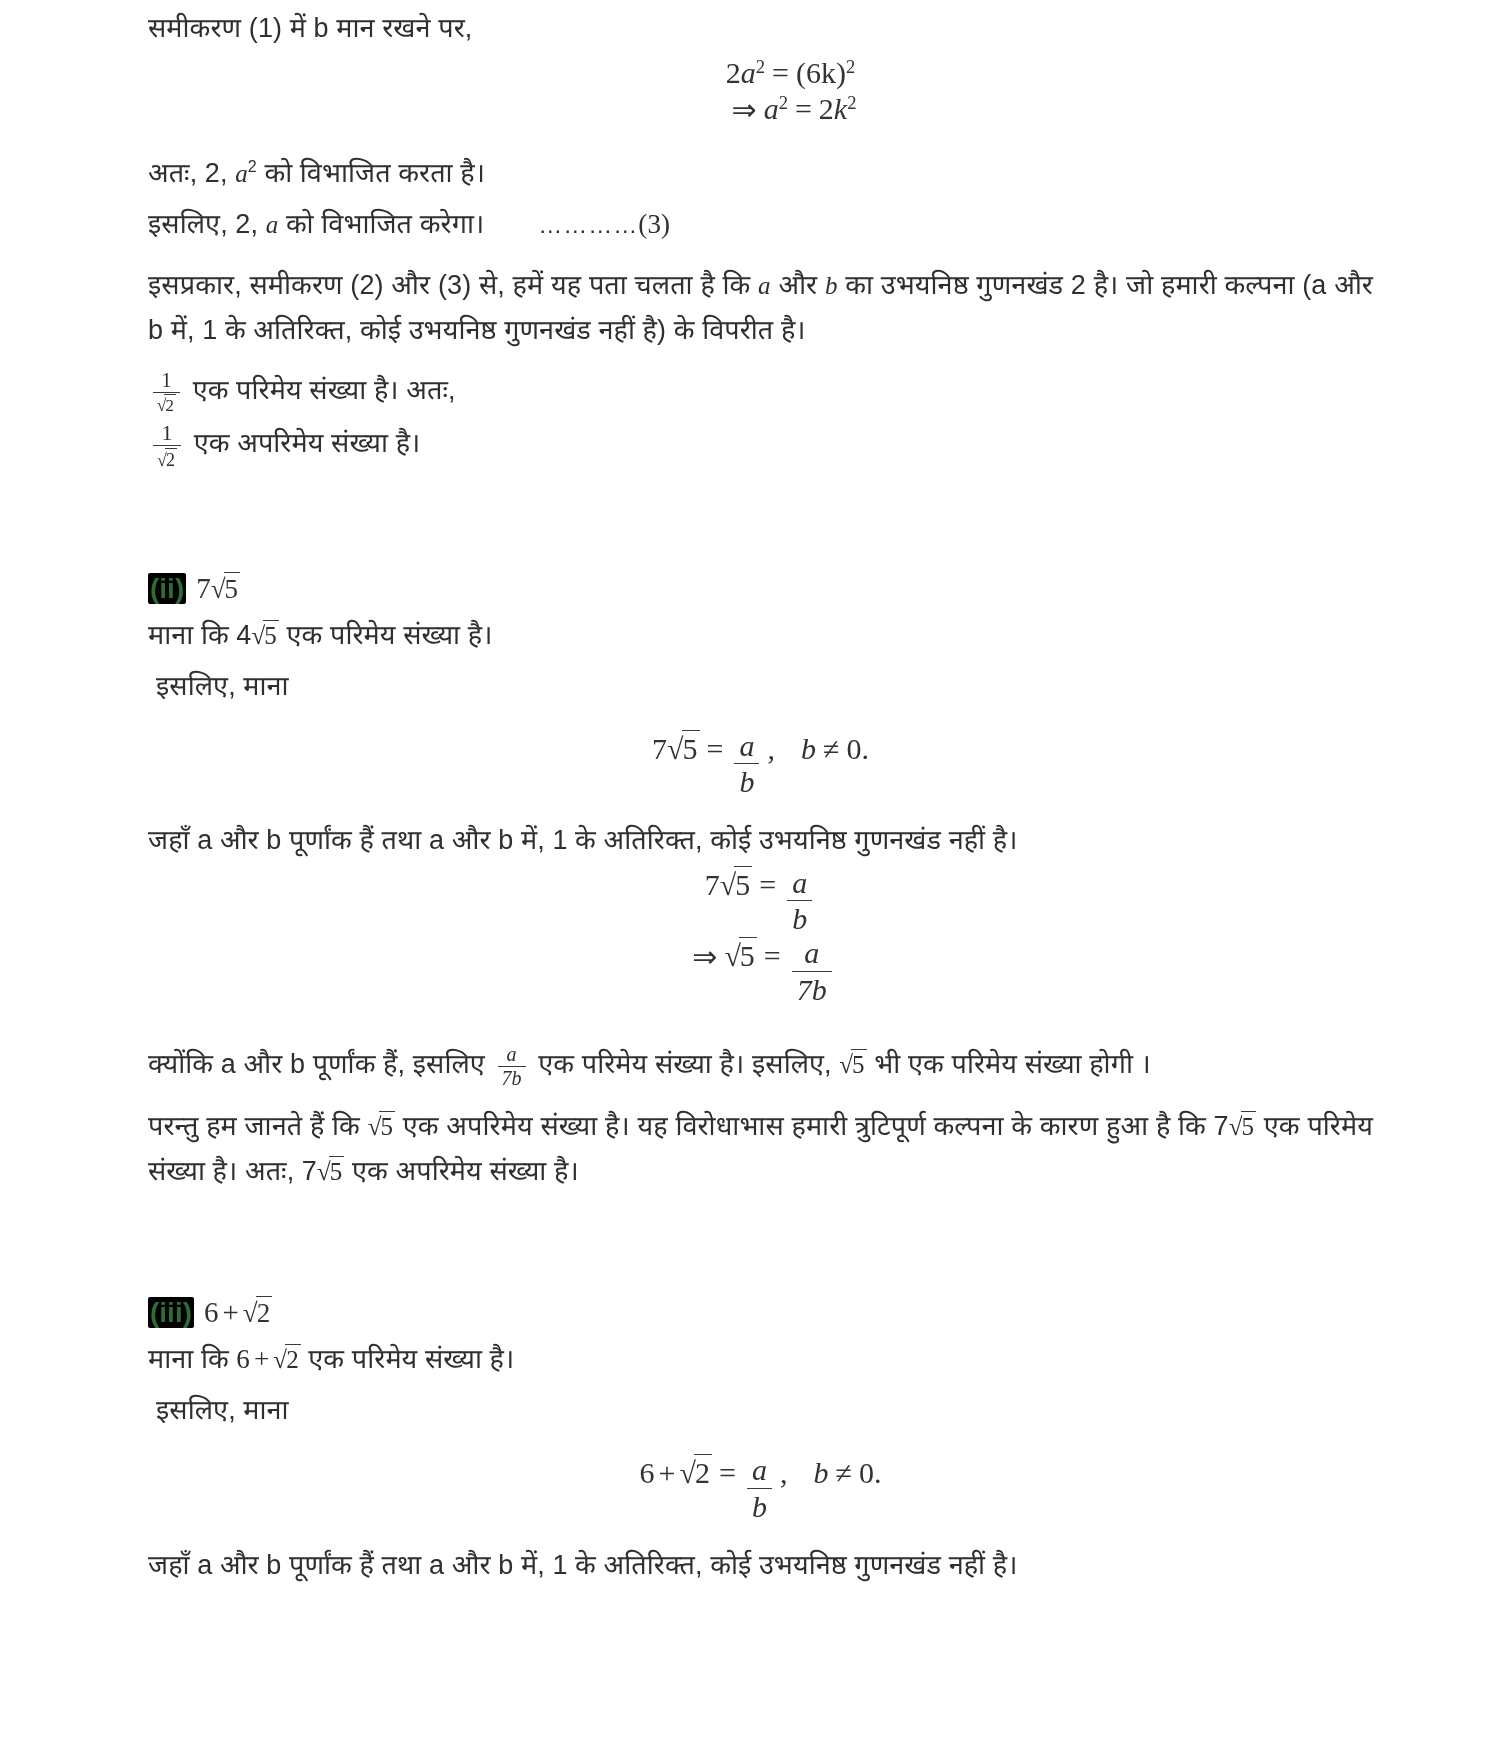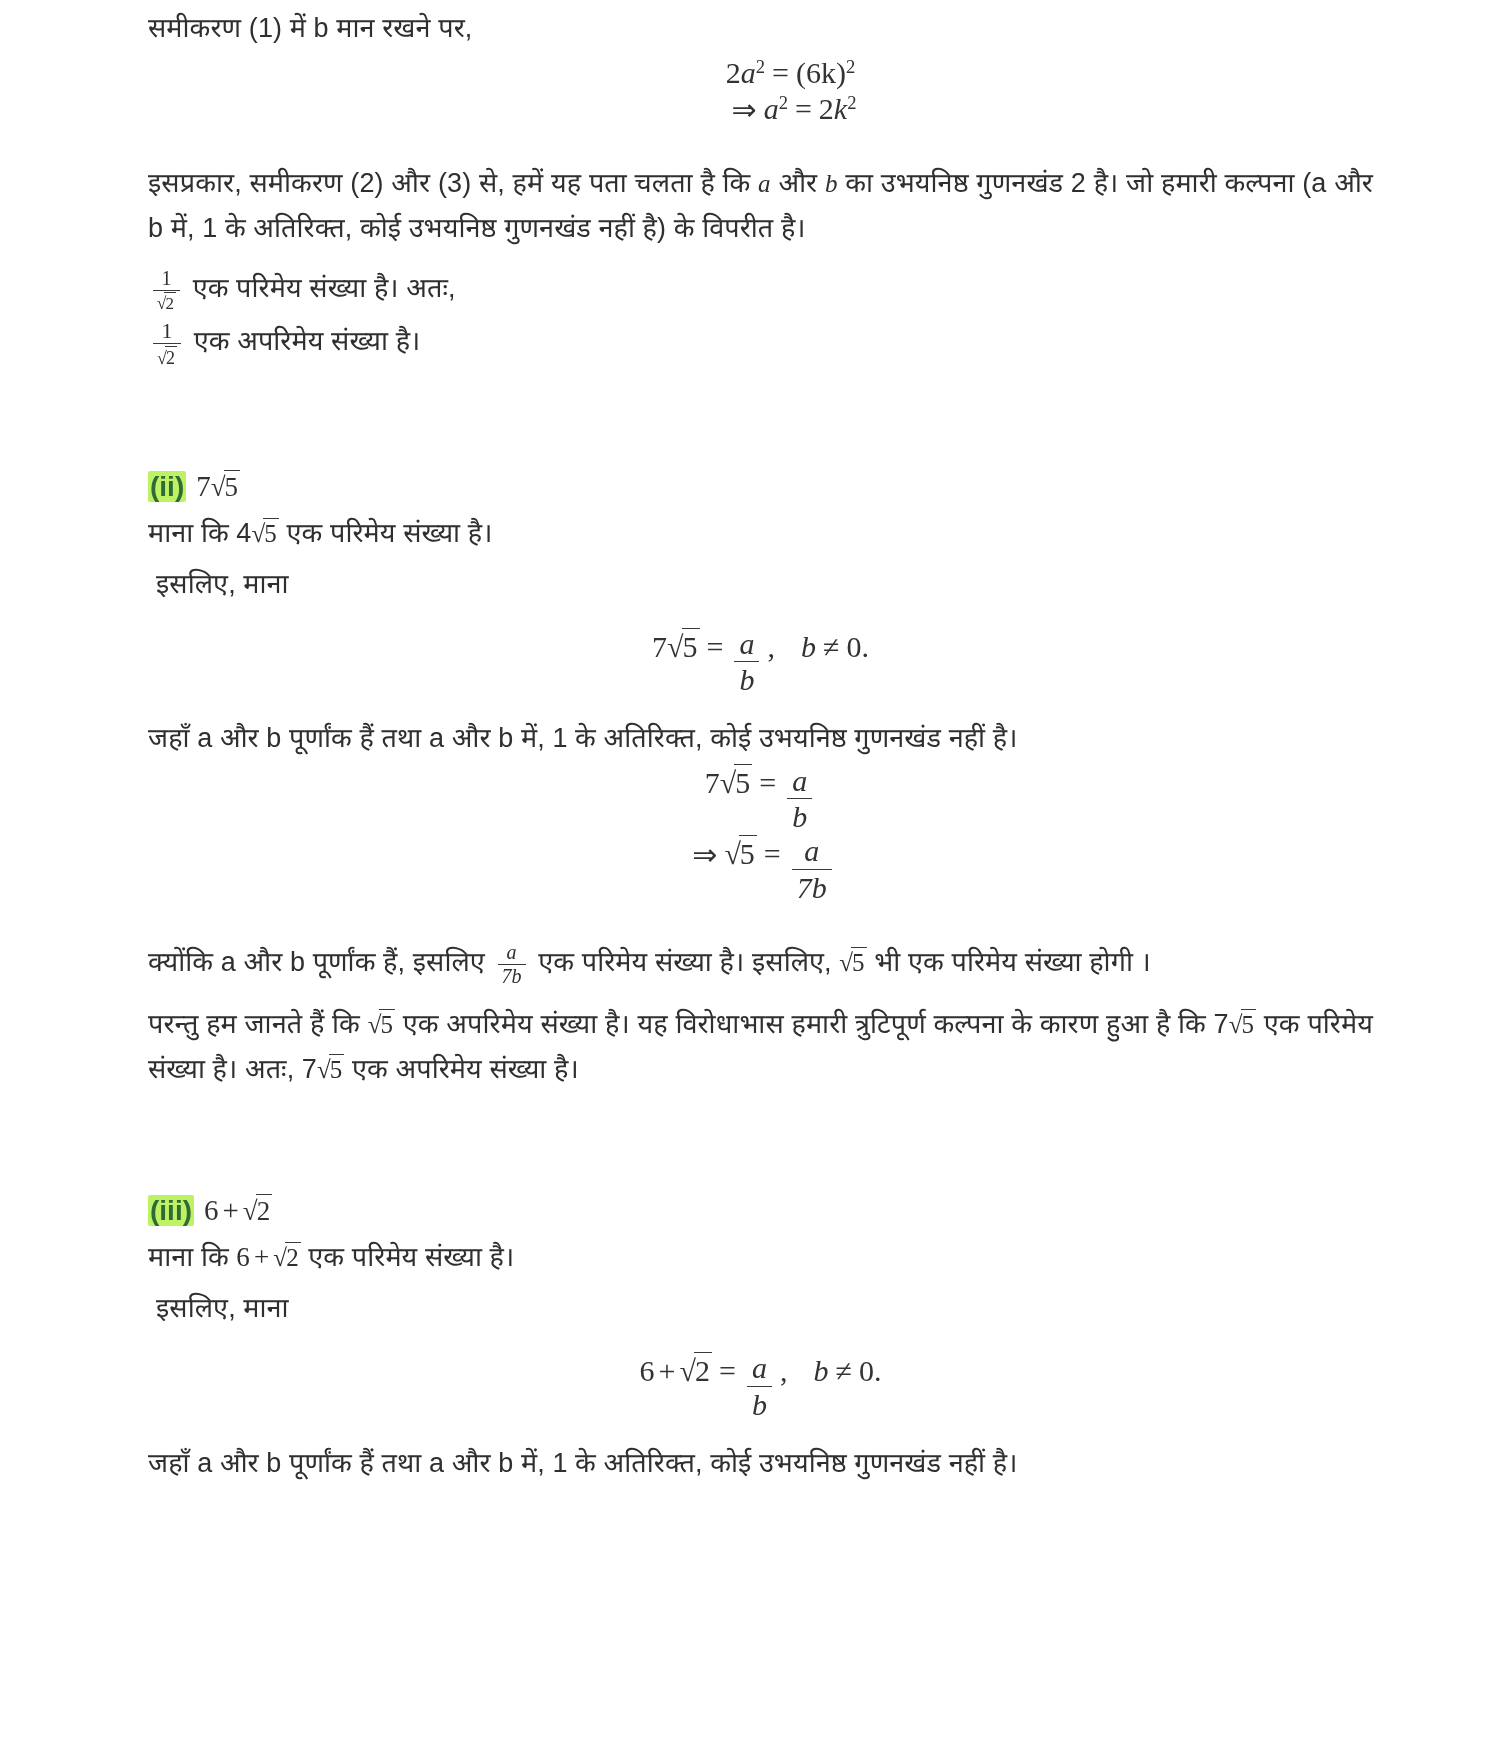--- a/index.html
+++ b/index.html
@@ -138,21 +138,21 @@
     padding: 1px 2px 0 1px;
     margin-left: -2px;
   }
 
   
   .marker {
     color: #2e6b35;
     font-weight: 700;
     font-size: 28px;
     font-family: "Liberation Sans", "DejaVu Sans", sans-serif;
-    background: #bef264;
+    background: #000000;
     padding: 0 2px;
     border-radius: 2px;
   }
   .item-head {
     font-size: 28px;
     line-height: 44px;
     margin: 0 0 2px 0;
     color: #2f2f2f;
   }
   .item-head .expr {
@@ -196,21 +196,27 @@
       <span class="mi">a</span>
         <sup class="exn">2</sup>
       <span class="mo">=</span>
       <span class="mn">2</span>
         <span class="mi">k</span>
         <sup class="exn">2</sup>
     </div>
 
     <div class="spacer-sm"></div>
 
-
+    <p class="para">
+      <span>अतः, 2, </span><span class="mi" style="font-size:25px">a</span><sup class="exn" style="font-size:16px">2</sup><span> को विभाजित करता है।</span>
+    </p>
+
+    <p class="para">
+      <span>इसलिए, 2, </span><span class="mi" style="font-size:25px">a</span><span> को विभाजित करेगा।</span><span class="gap-inline"></span><span class="dots">…………</span><span class="eqtag">(3)</span>
+    </p>
 
     <p class="para justify">
       <span>इसप्रकार, समीकरण (2) और (3) से, हमें यह पता चलता है कि </span><span class="mi" style="font-size:25px">a</span><span> और </span><span class="mi" style="font-size:25px">b</span><span> का उभयनिष्ठ गुणनखंड 2 है। जो हमारी कल्पना (a और b में, 1 के अतिरिक्त, कोई उभयनिष्ठ गुणनखंड नहीं है) के विपरीत है।</span>
     </p>
 
     <p class="para justify">
       <span class="ifrac">
           <span class="num mn">1</span>
           <span class="den"><span class="irad" style="font-size:17px"><span class="radsym">√</span><span class="radicand">2</span></span></span>
         </span><span> एक परिमेय संख्या है। अतः,</span>

